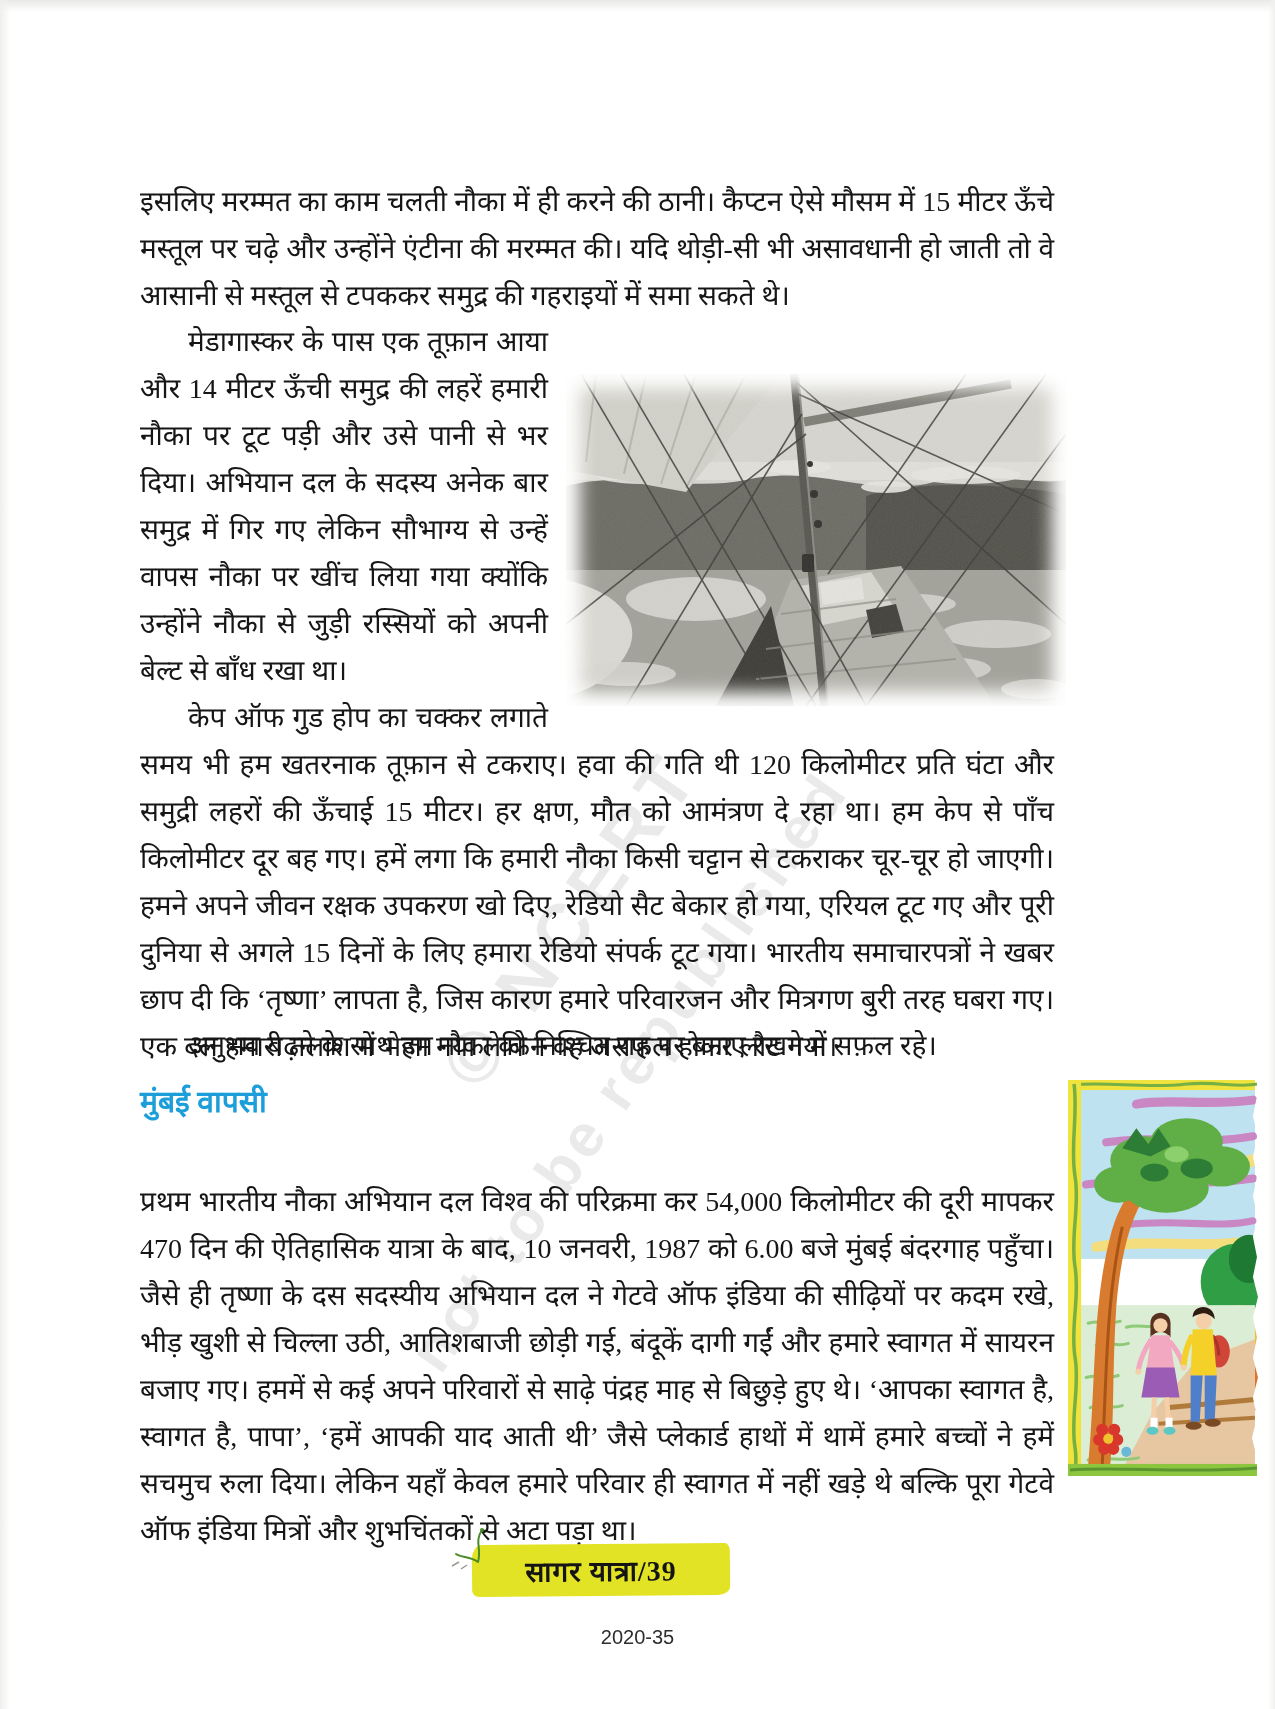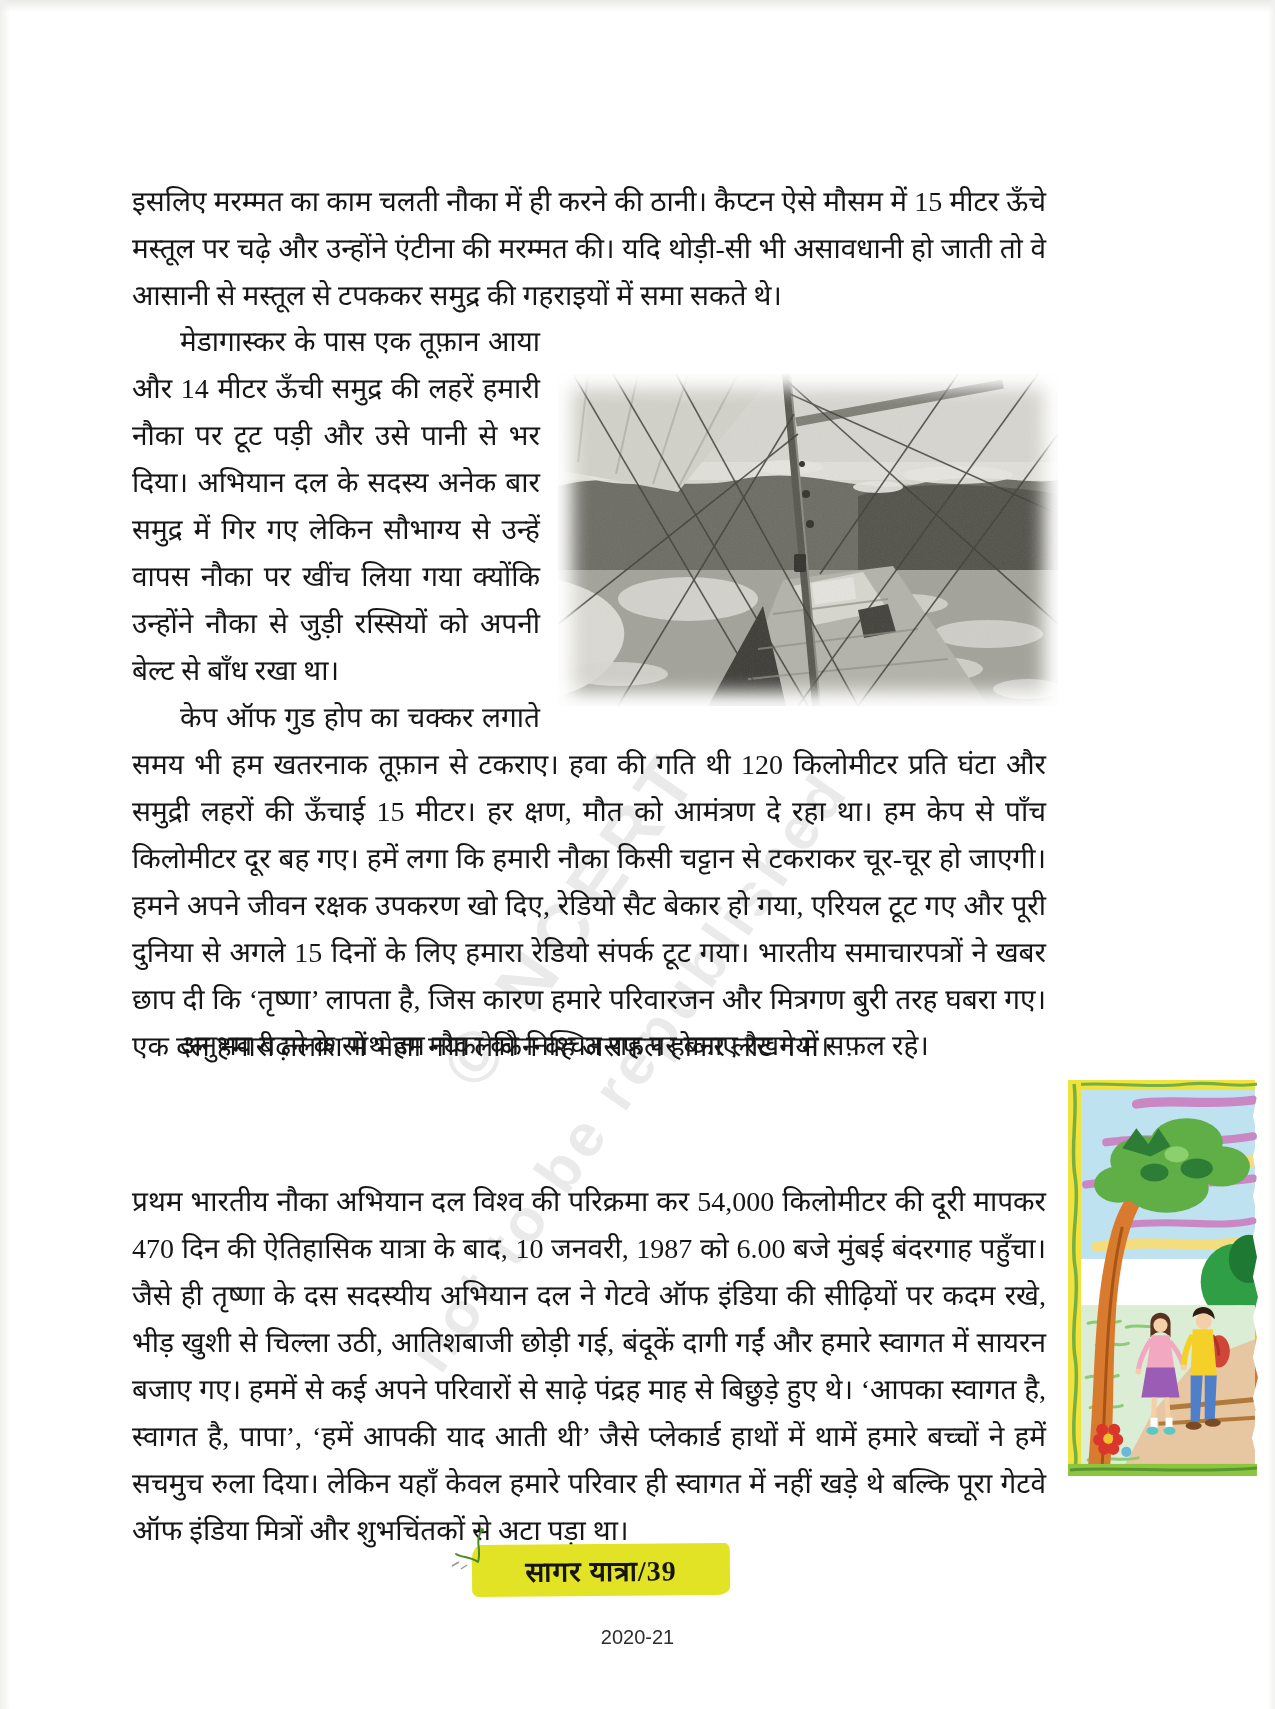--- a/index.html
+++ b/index.html
@@ -18,21 +18,21 @@
   }
   
   .scan-top{position:absolute;top:0;left:0;right:0;height:12px;
     background:linear-gradient(#e9e9e7,rgba(255,255,255,0));}
   .scan-left{position:absolute;top:0;left:0;bottom:0;width:10px;
     background:linear-gradient(90deg,#efefed,rgba(255,255,255,0));}
   .scan-right{position:absolute;top:0;right:0;bottom:0;width:7px;
     background:linear-gradient(270deg,#f1f1ef,rgba(255,255,255,0));}
 
   .textblock{
-    position:absolute;left:132px;width:914px;
+    position:absolute;left:140px;width:914px;
     font-size:28px;line-height:47px;
     text-align:justify;
     z-index:2;
   }
   .para{margin:0;}
   .indent{text-indent:48px;}
 
   #blk-para1{top:178px;}
   #blk-storm{top:318px;}
   #blk-exp{top:1022px;}
@@ -188,20 +188,23 @@
     </p>
     <p class="para indent">
       <span>केप ऑफ गुड होप का चक्कर लगाते समय भी हम खतरनाक तूफ़ान से टकराए। हवा की गति थी 120 किलोमीटर प्रति घंटा और समुद्री लहरों की ऊँचाई 15 मीटर। हर क्षण, मौत को आमंत्रण दे रहा था। हम केप से पाँच किलोमीटर दूर बह गए। हमें लगा कि हमारी नौका किसी चट्टान से टकराकर चूर-चूर हो जाएगी। हमने अपने जीवन रक्षक उपकरण खो दिए, रेडियो सैट बेकार हो गया, एरियल टूट गए और पूरी दुनिया से अगले 15 दिनों के लिए हमारा रेडियो संपर्क टूट गया। भारतीय समाचारपत्रों ने खबर छाप दी कि ‘तृष्णा’ लापता है, जिस कारण हमारे परिवारजन और मित्रगण बुरी तरह घबरा गए। एक दल हमारी तलाश में भेजा गया लेकिन वह असफल होकर लौट गया।</span>
     </p>
   </div>
 
   <div class="textblock" id="blk-exp">
     <p class="para indent">अनुभव बढ़ने के साथ हम नौका को निश्चित राह पर बनाए रखने में सफ़ल रहे।</p>
   </div>
 
+  <div class="textblock" id="blk-head">
+    <h2 class="section-heading">मुंबई वापसी</h2>
+  </div>
 
   <div class="textblock" id="blk-return">
     <p class="para">प्रथम भारतीय नौका अभियान दल विश्व की परिक्रमा कर 54,000 किलोमीटर की दूरी मापकर 470 दिन की ऐतिहासिक यात्रा के बाद, 10 जनवरी, 1987 को 6.00 बजे मुंबई बंदरगाह पहुँचा। जैसे ही तृष्णा के दस सदस्यीय अभियान दल ने गेटवे ऑफ इंडिया की सीढ़ियों पर कदम रखे, भीड़ खुशी से चिल्ला उठी, आतिशबाजी छोड़ी गई, बंदूकें दागी गईं और हमारे स्वागत में सायरन बजाए गए। हममें से कई अपने परिवारों से साढ़े पंद्रह माह से बिछुड़े हुए थे। ‘आपका स्वागत है, स्वागत है, पापा’, ‘हमें आपकी याद आती थी’ जैसे प्लेकार्ड हाथों में थामें हमारे बच्चों ने हमें सचमुच रुला दिया। लेकिन यहाँ केवल हमारे परिवार ही स्वागत में नहीं खड़े थे बल्कि पूरा गेटवे ऑफ इंडिया मित्रों और शुभचिंतकों से अटा पड़ा था।</p>
   </div>
 
   <div class="illustration">
     <svg viewBox="0 0 195 400" aria-hidden="true">
       <rect width="195" height="400" fill="#ffffff"></rect>
       <rect x="14" y="12" width="174" height="170" fill="#bfe2f1"></rect>
       <g fill="none" stroke-linecap="round">
@@ -301,15 +304,15 @@
   <div class="banner-doodle">
     <svg viewBox="0 0 60 46" aria-hidden="true">
       <path d="M30,38 C34,24 26,18 34,6 M30,38 C22,32 14,34 8,30" stroke="#4a8a2a" stroke-width="2" fill="none" stroke-linecap="round"></path>
       <circle cx="34" cy="6" r="2" fill="#4a8a2a"></circle>
       <path d="M4,42 l7,-4 m2,7 l6,-4 m-14,10 l5,-3" stroke="#9a9a90" stroke-width="1.5" fill="none"></path>
     </svg>
   </div>
   <div class="footer-banner">
     <span class="label">सागर यात्रा/39</span>
   </div>
-  <div class="page-year">2020-21</div>
+  <div class="page-year">2020-35</div>
 
 </div>
 
 </body></html>

